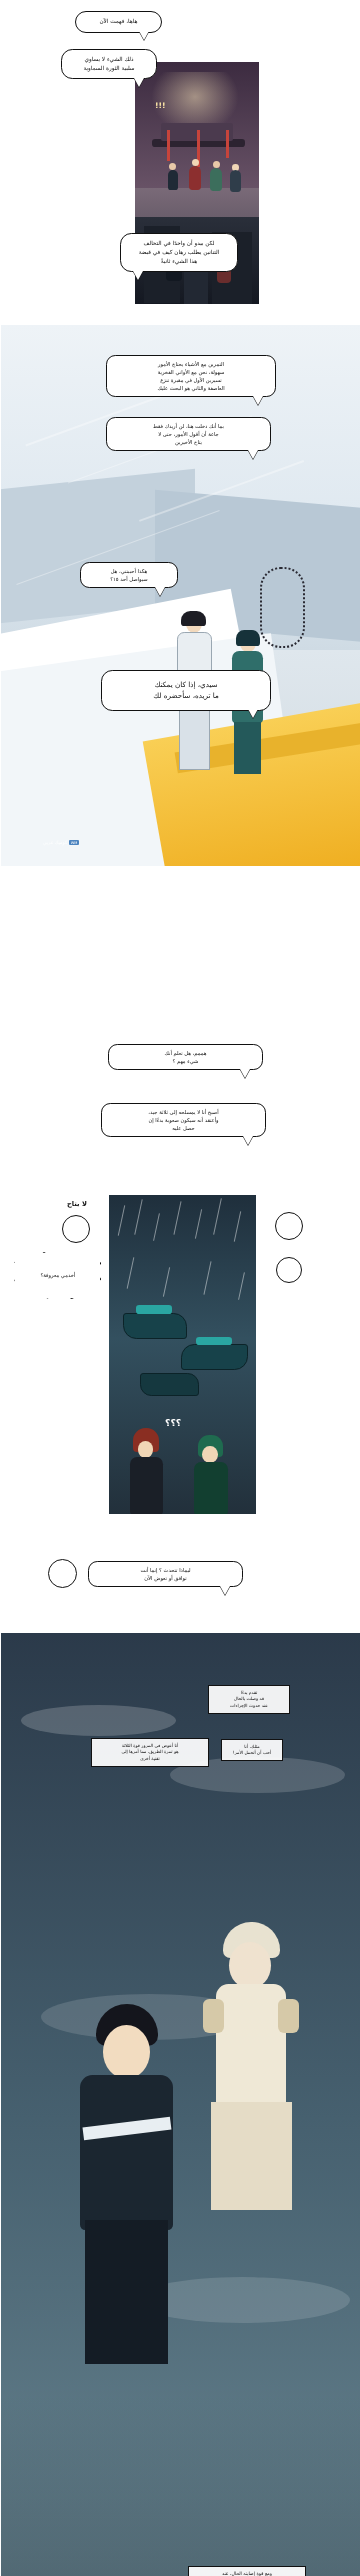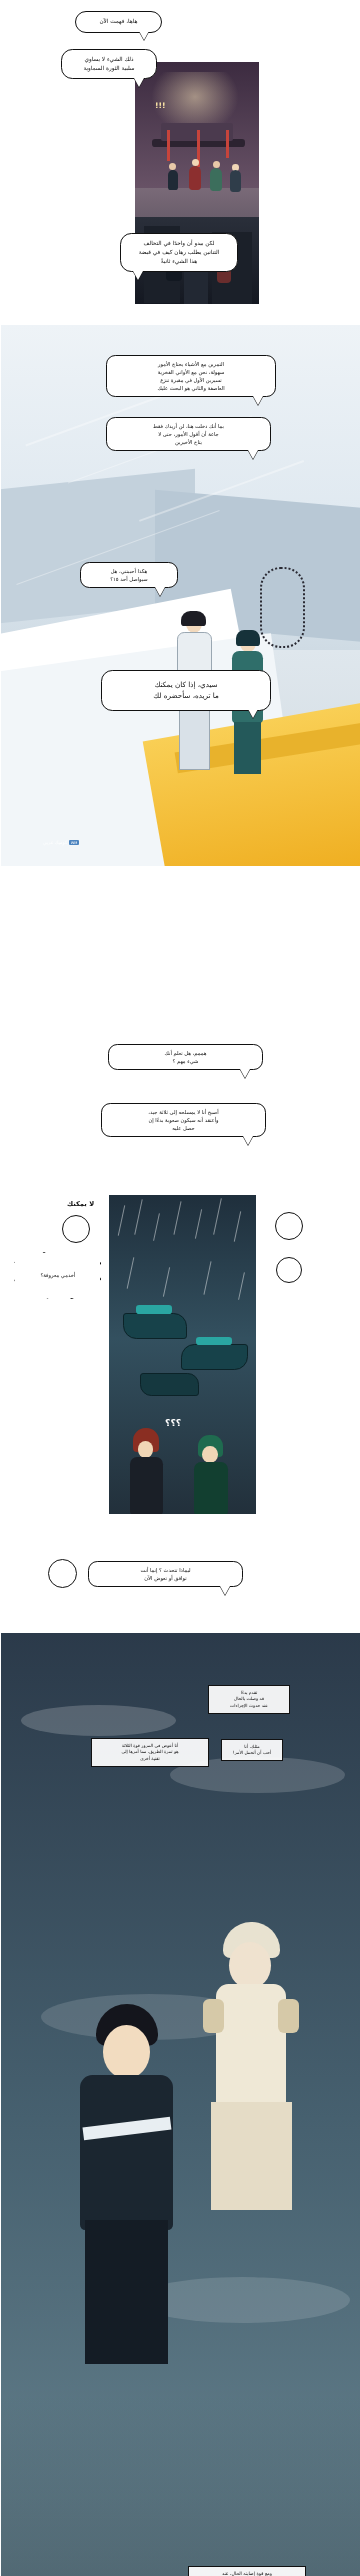--- a/index.html
+++ b/index.html
@@ -311,21 +311,21 @@
       <div class="head" style="left:11.3px;top:11.3px;width:15.5px;height:16.5px;background:#f0d6b6;"></div>
       <div class="body" style="left:3.1px;top:27px;width:34px;height:53px;background:#123f30;"></div>
     </div>
     <div class="sfx" style="left:56px;top:222px;color:#ffffff;font-size:9.3px;">؟؟؟</div>
   </div>
 
   <div class="smallface" style="left:62px;top:1215px;width:26px;height:26px;"></div>
   <div class="smallface" style="left:275px;top:1212px;width:26px;height:26px;"></div>
   <div class="smallface" style="left:276px;top:1257px;width:24px;height:24px;"></div>
 
-  <div class="sfx" style="left:67px; top:1200px; font-size:6.7px;">لا يمكنك</div>
+  <div class="sfx" style="left:67px; top:1200px; font-size:6.7px;">لا يتاح</div>
 
   <div class="bubble burst" style="left:14.4px; top:1252px; width:87px; height:47px;">
     <div class="burst-inner" style="height:100%;box-sizing:border-box;display:flex;align-items:center;justify-content:center;">
       <span style="white-space:pre-line;">أخدمي معروفة؟</span>
     </div>
   </div>
 
   <div class="bubble small" style="left:88px; top:1561px; width:155px;">
     <span style="white-space:pre-line;">ليماذا تتحدث ؟ إنما أنت
 توافق أو تعوض الآن</span>

